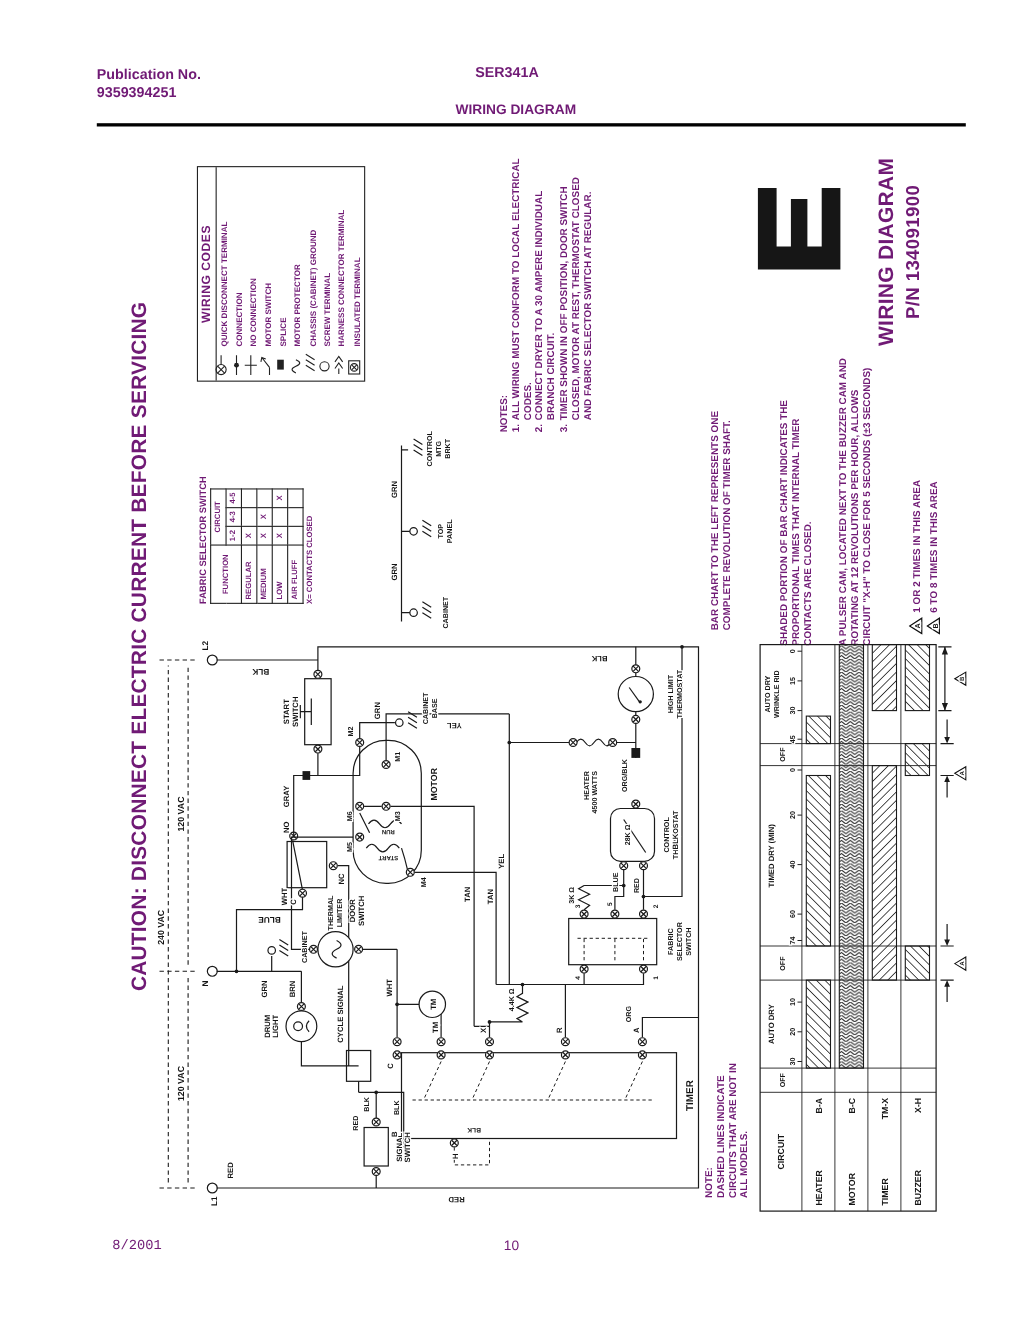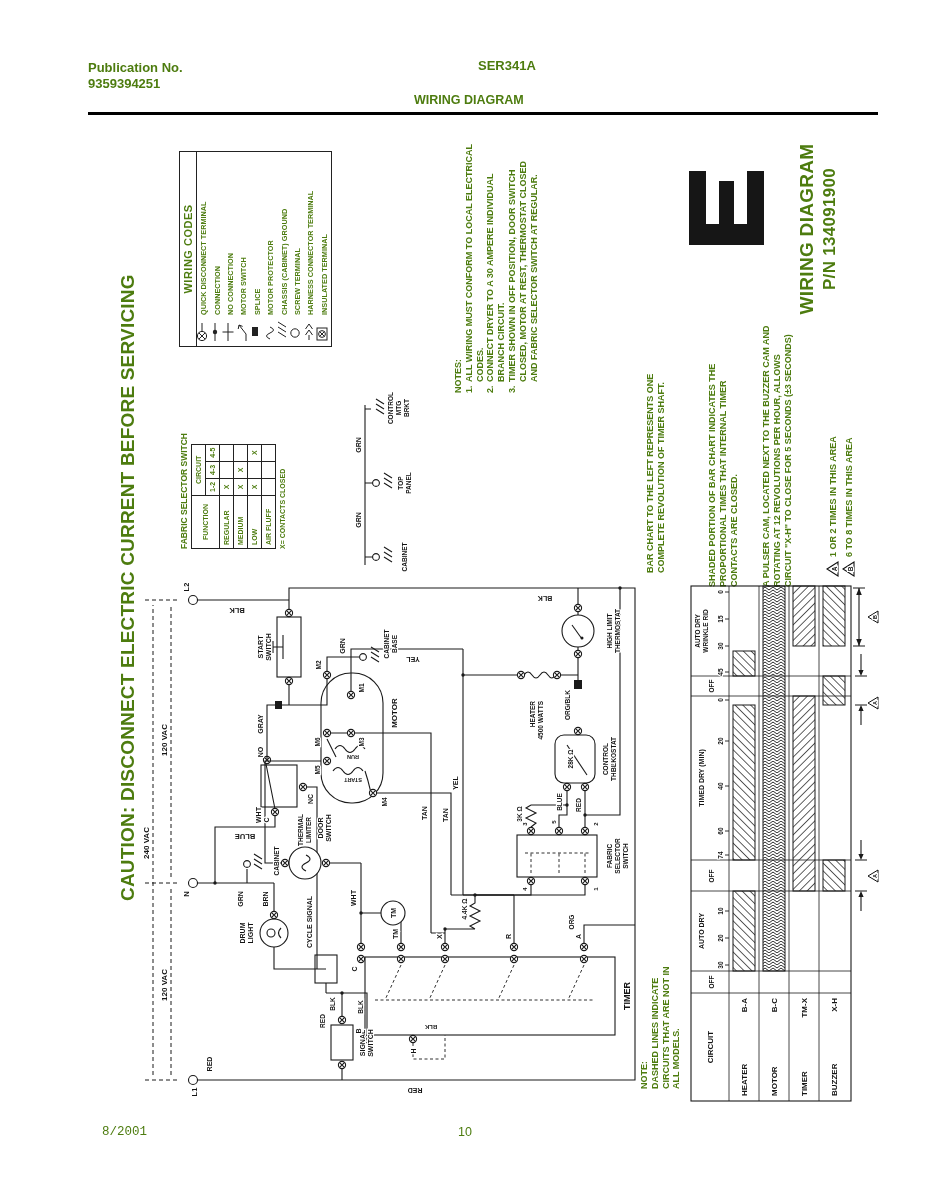--- a/index.html
+++ b/index.html
@@ -1,22 +1,22 @@
 <!DOCTYPE html>
 <html><head>
 <meta charset="utf-8">
 <title>SER341A Wiring Diagram</title>
 <style>
   html,body{margin:0;padding:0;background:#fff;}
   .page{position:relative;width:937px;height:1200px;background:#fff;overflow:hidden;
-        font-family:"Liberation Sans",sans-serif;color:#4d7c0f;}
+        font-family:"Liberation Sans",sans-serif;color:#701a75;}
   .abs{position:absolute;}
   
   .pub{font-size:13px;font-weight:bold;line-height:1.25;}
-  .model{font-size:13px;font-weight:bold;margin-left:46px;}
+  .model{font-size:13px;font-weight:bold;}
   .htitle{font-size:12.5px;font-weight:bold;}
   .rule{background:#000;height:3px;}
   .foot{font-size:12.5px;}
   
   .sheet-wrap{position:absolute;left:115px;top:140px;width:765px;height:965px;}
   .sheet{position:absolute;left:0;top:0;width:965px;height:765px;
          transform:rotate(-90deg) translateX(-100%);transform-origin:top left;}
   .caution{font-size:19px;font-weight:bold;letter-spacing:.2px;white-space:nowrap;}
   
   .codes{border:1.6px solid #222;background:#fff;width:194px;}

